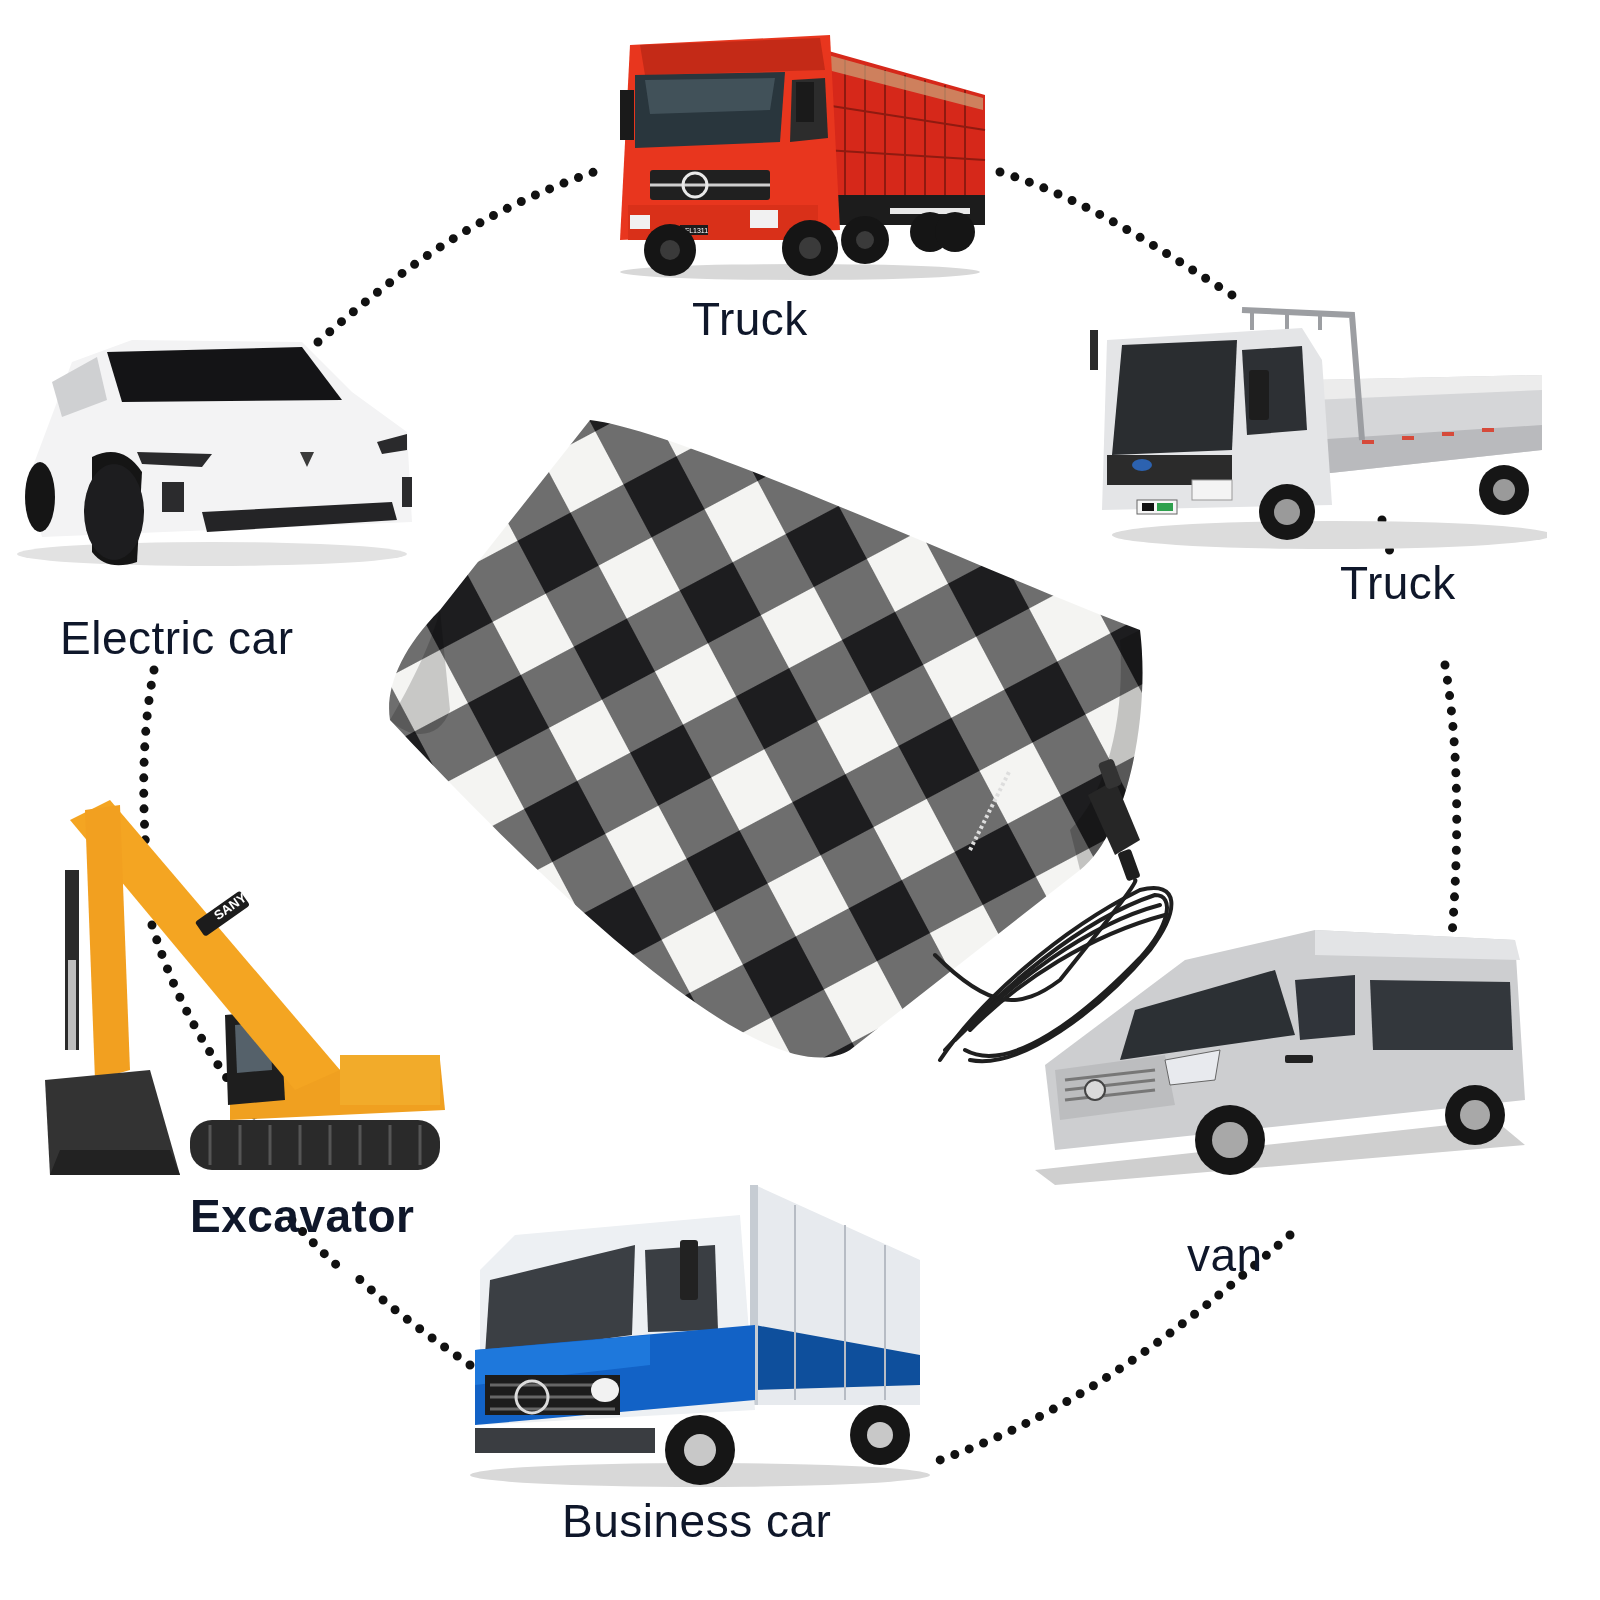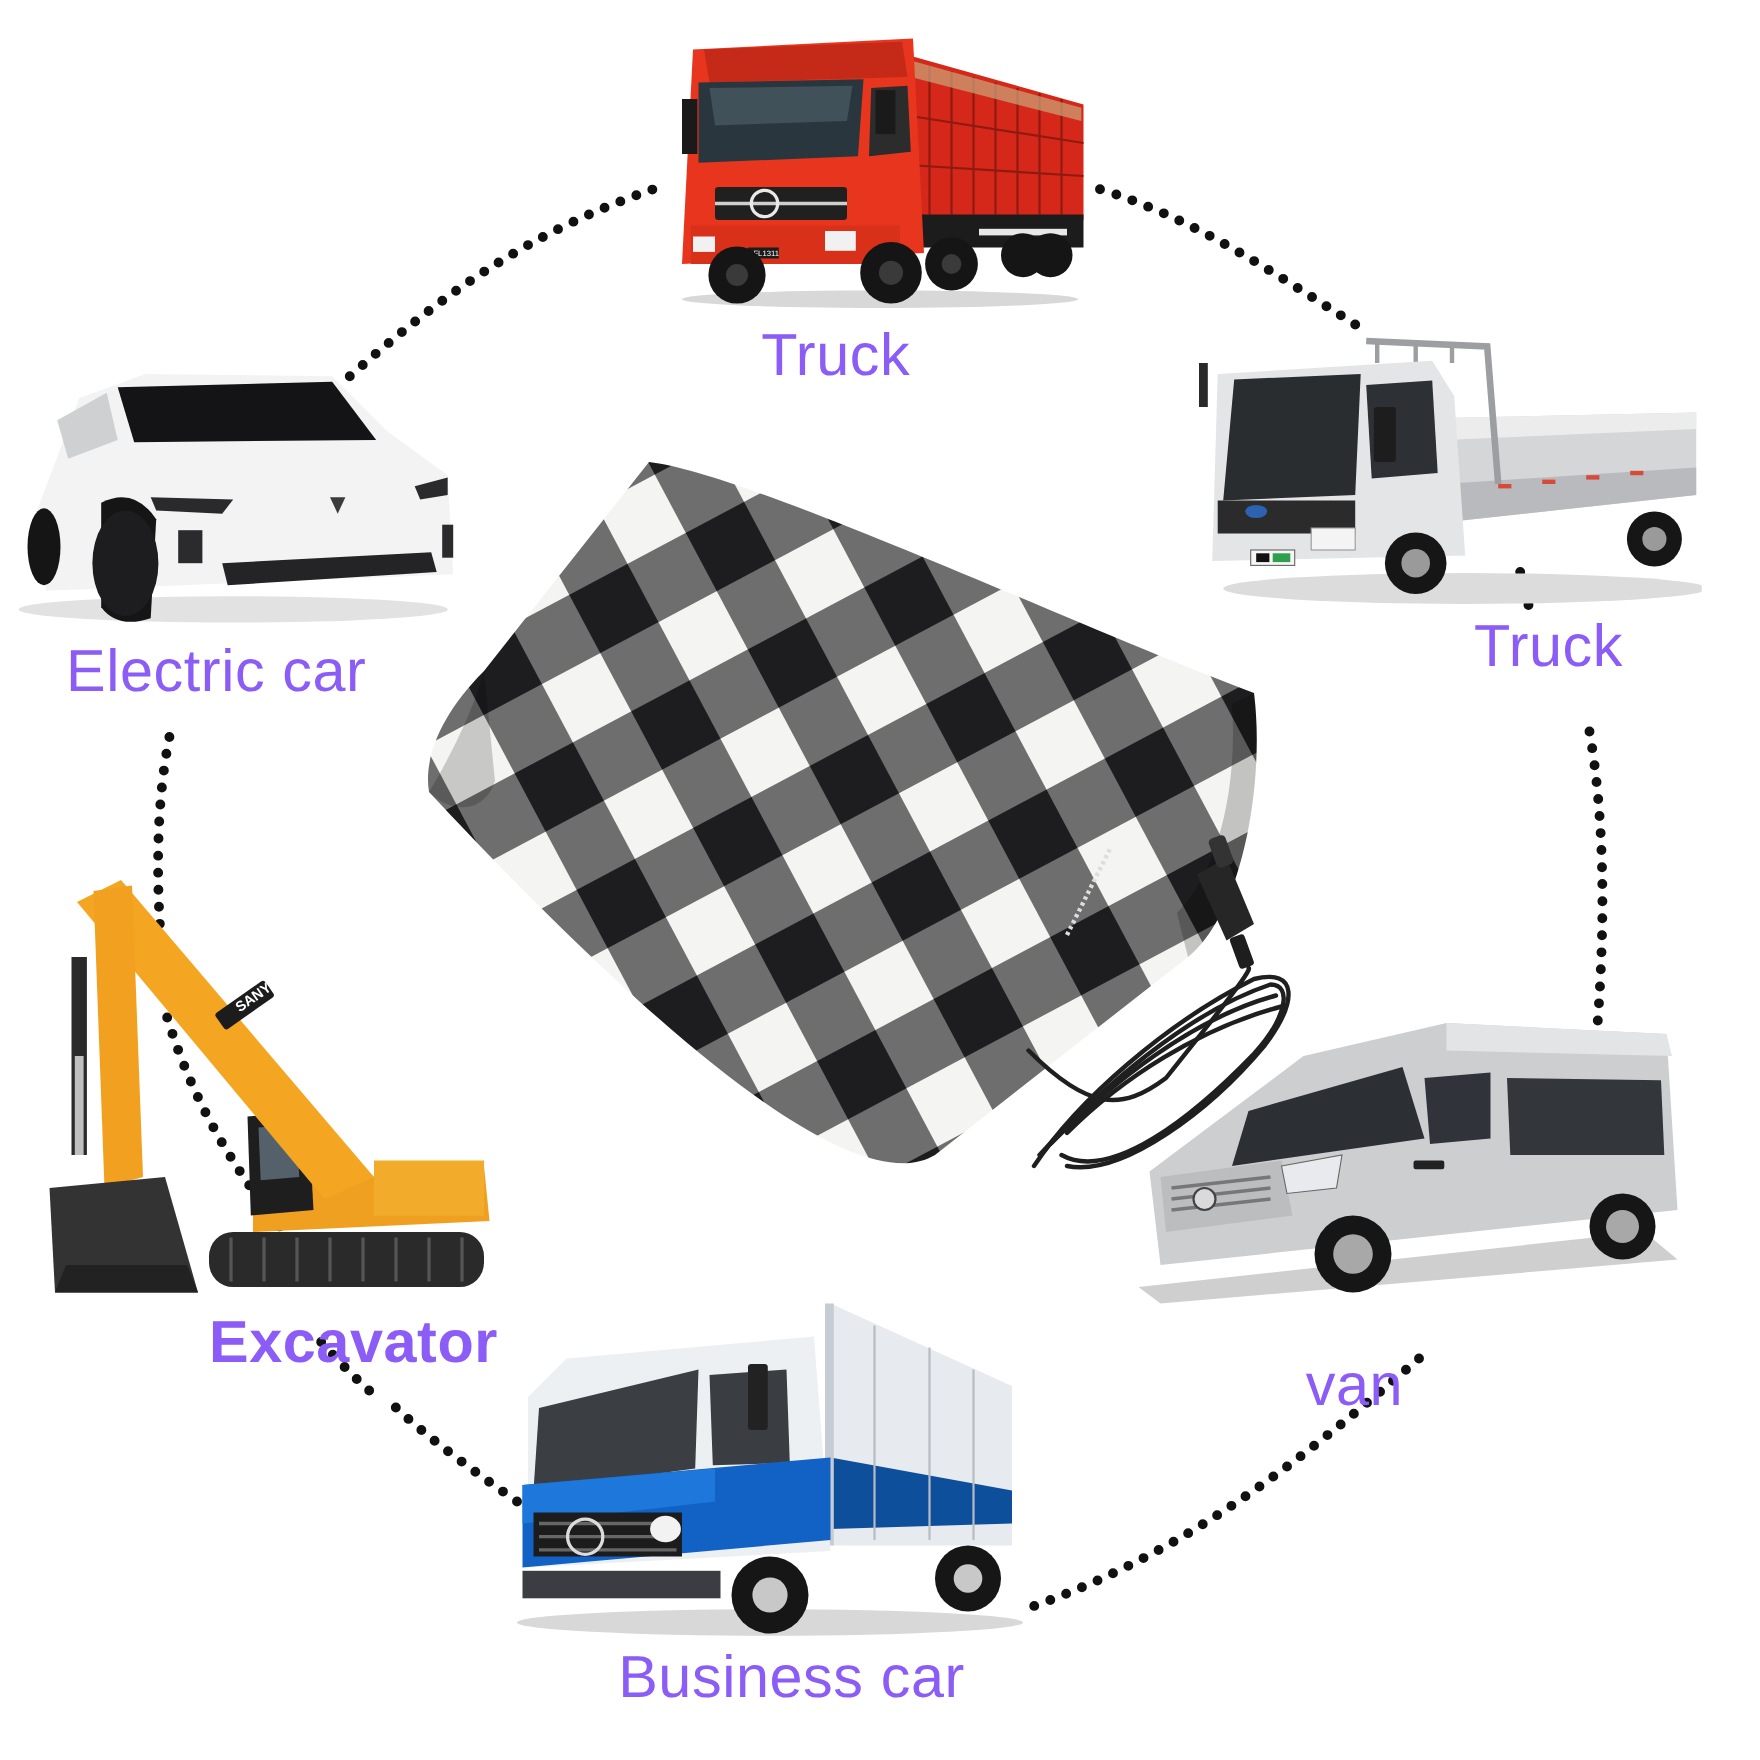--- a/index.html
+++ b/index.html
@@ -6,22 +6,22 @@
     html, body { width: 1600px; height: 1600px; background: #ffffff; overflow: hidden; }
     body { position: relative; font-family: "Liberation Sans", sans-serif; }
 
     .stage { position: absolute; left: 0; top: 0; width: 1600px; height: 1600px; }
 
     .dotted-ring { position: absolute; left: 0; top: 0; width: 1600px; height: 1600px; }
 
     .label {
       position: absolute;
       font-family: "Liberation Sans", sans-serif;
-      font-size: 54px;
-      color: #8b5cf6;
+      font-size: 46px;
+      color: #0f172a;
       line-height: 1;
       white-space: nowrap;
       letter-spacing: 0.5px;
     }
 
     .vehicle { position: absolute; }
     .vehicle svg { width: 100%; height: 100%; display: block; }
 
     .blanket { position: absolute; left: 380px; top: 410px; width: 820px; height: 680px; }
     .blanket svg { width: 100%; height: 100%; display: block; }
@@ -259,21 +259,21 @@
 
       <path d="M190 190 L380 180 L385 198 L195 210 Z" fill="#242426"></path>
       <rect x="150" y="160" width="22" height="30" fill="#2b2b2d"></rect>
       <rect x="390" y="155" width="10" height="30" fill="#2b2b2d"></rect>
 
       <path d="M80 135 Q110 120 130 150 L125 240 Q95 250 80 230 Z" fill="#151515"></path>
       <ellipse cx="102" cy="190" rx="30" ry="48" fill="#1d1d1f"></ellipse>
       <ellipse cx="28" cy="175" rx="15" ry="35" fill="#151515"></ellipse>
     </svg>
   </div>
-  <div class="label" style="left:60px; top:583px;text-align:center;">Electric car</div>
+  <div class="label" style="left:60px; top:615px;text-align:center;">Electric car</div>
 
   <div class="blanket">
     <svg viewBox="0 0 820 680">
       <defs>
         <pattern id="plaid" patternUnits="userSpaceOnUse" width="120" height="120" patternTransform="rotate(-28)">
           <rect width="120" height="120" fill="#6e6e6e"></rect>
           <rect x="0" y="0" width="60" height="60" fill="#f4f4f2"></rect>
           <rect x="60" y="60" width="60" height="60" fill="#1d1d1f"></rect>
           <rect x="60" y="0" width="60" height="60" fill="#6e6e6e"></rect>
           <rect x="0" y="60" width="60" height="60" fill="#6e6e6e"></rect>

